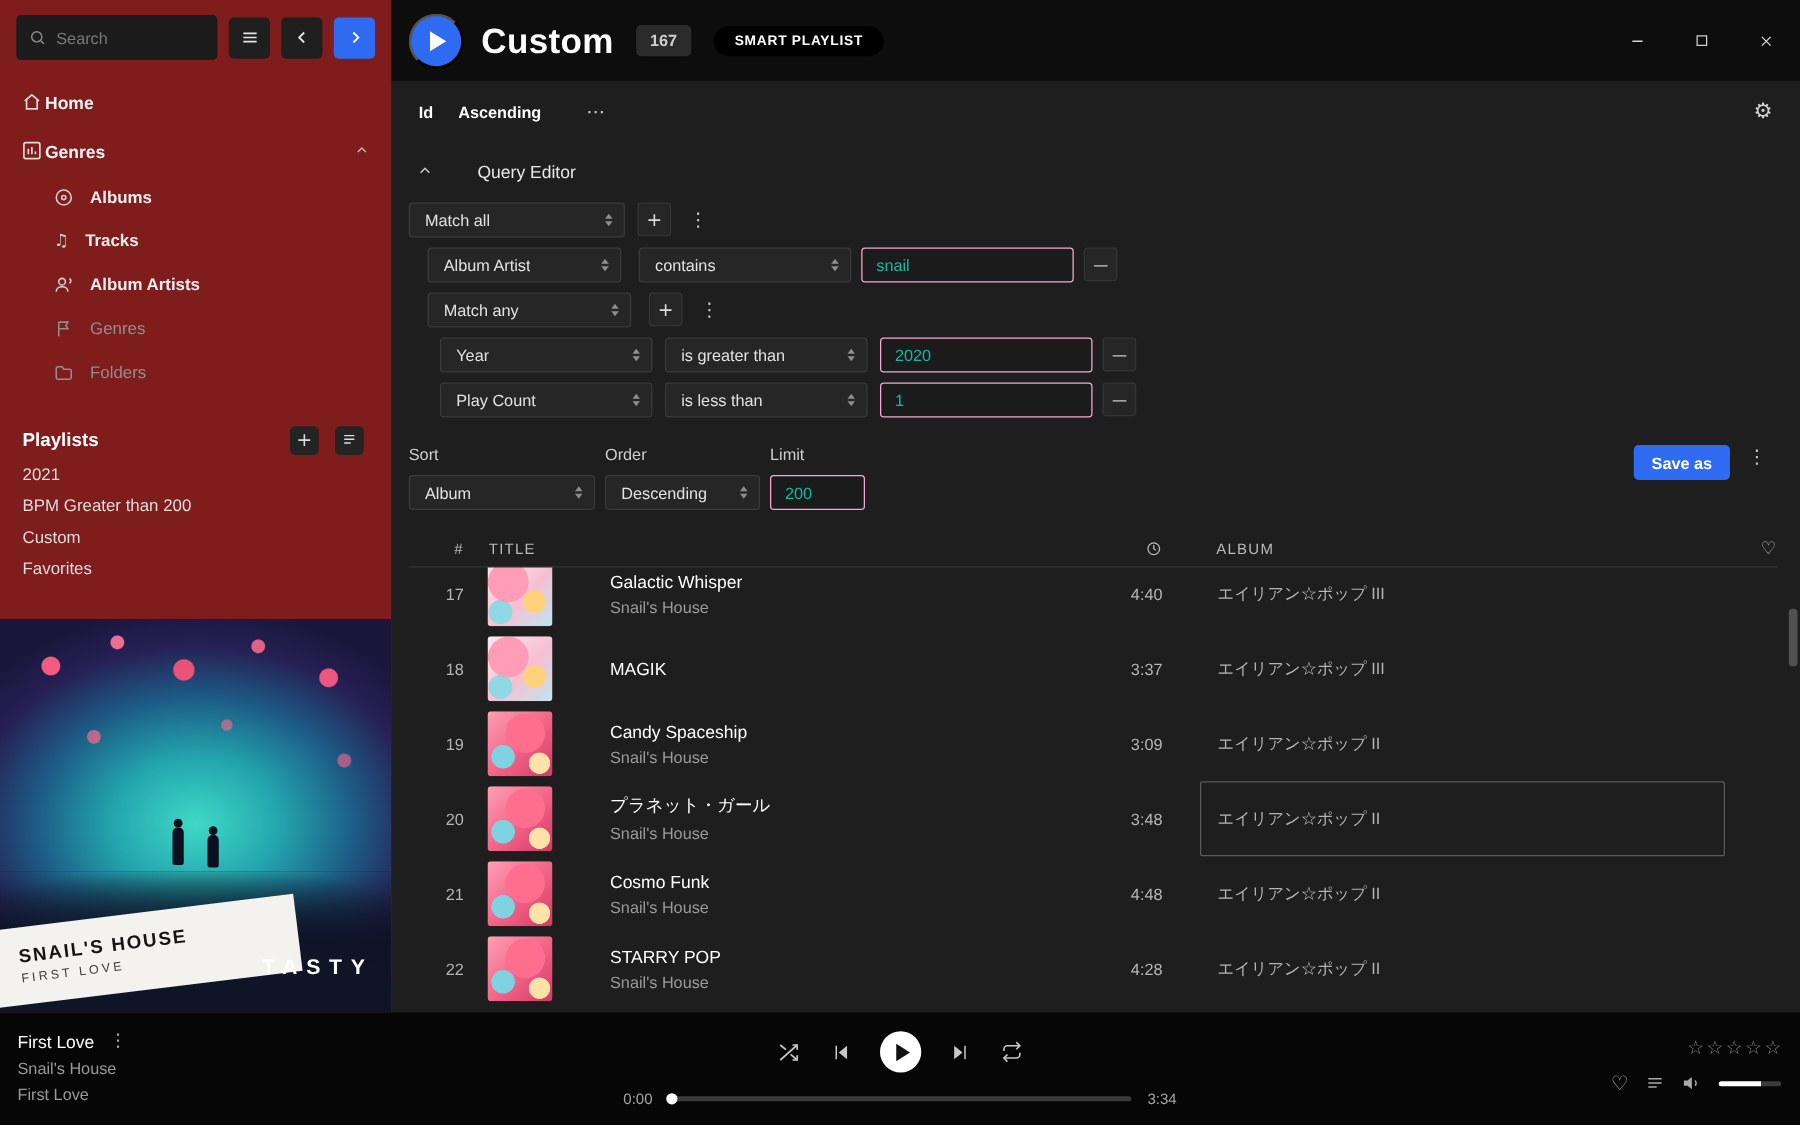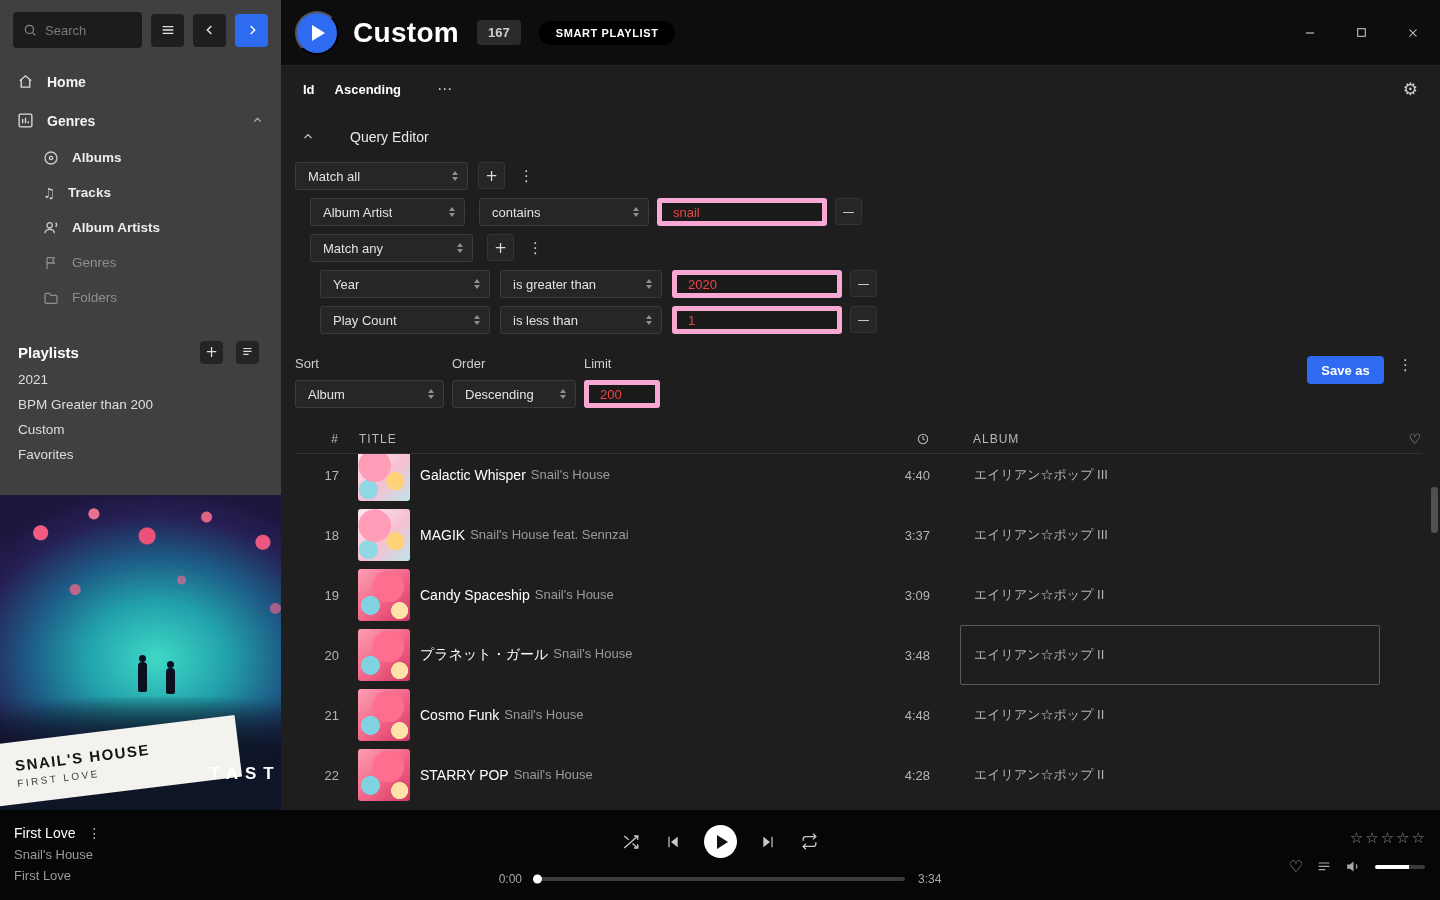--- a/index.html
+++ b/index.html
@@ -9,29 +9,29 @@
     font-family:"Liberation Sans", sans-serif;
     background:#1e1e1e; color:#e6e6e6; position:relative;
   }
   .glyph{ font-family:"DejaVu Sans","Liberation Sans",sans-serif; }
   svg{ display:block; }
 
   
   #app{ display:flex; height:810px; }
 
   
-  #sidebar{ width:281px; flex-shrink:0; background:#404040; position:relative; overflow:hidden; }
+  #sidebar{ width:313px; flex-shrink:0; background:#7f1d1d; position:relative; overflow:hidden; }
   .sidebar-top{ display:flex; align-items:center; gap:9px; padding:12px 13px 14px 13px; }
   .search-box{ width:164px; height:36px; background:#1c1c1c; border-radius:4px; display:flex; align-items:center; gap:8px; padding:0 10px; }
   .search-box input{ background:transparent; border:0; outline:none; color:#ddd; font-size:13px; width:100%; font-family:inherit; }
   .search-box input::placeholder{ color:#7a7a7a; }
   .icon-btn{ width:33px; height:33px; background:#1f1f1f; border:0; border-radius:4px; color:#e3e3e3; display:flex; align-items:center; justify-content:center; cursor:pointer; flex-shrink:0; }
   .icon-btn.accent{ background:var(--accent); color:#fff; }
 
-  .nav-item{ display:flex; align-items:center; gap:13px; padding:0 17px; height:39px; color:#f2f2f2; font-weight:bold; font-size:14px; cursor:pointer; }
+  .nav-item{ display:flex; align-items:center; gap:2px; padding:0 17px; height:39px; color:#f2f2f2; font-weight:bold; font-size:14px; cursor:pointer; }
   .nav-item .chev{ margin-left:auto; color:#bbb; }
   .sub-item{ display:flex; align-items:center; gap:13px; padding-left:43px; height:35px; color:#ececec; font-weight:bold; font-size:13.5px; cursor:pointer; }
   .sub-item.dim{ color:#8f8f8f; font-weight:normal; }
   .sub-item .si{ color:#cfcfcf; }
   .sub-item.dim .si{ color:#8f8f8f; }
 
   .playlists{ margin-top:22px; }
   .pl-header{ display:flex; align-items:center; padding:0 22px 0 18px; height:30px; }
   .pl-title{ font-size:15px; font-weight:bold; color:#fff; }
   .pl-btn{ width:23px; height:23px; background:#242424; border:0; border-radius:4px; color:#ddd; display:flex; align-items:center; justify-content:center; cursor:pointer; font-size:15px; }
@@ -88,21 +88,21 @@
   .collapse-btn{ width:25px; height:25px; background:transparent; border:0; color:#cfcfcf; display:flex; align-items:center; justify-content:center; cursor:pointer; }
   .qe-title{ font-size:14px; color:#e9e9e9; }
 
   .qe-row{ display:flex; margin-bottom:8px; }
   .select{ height:28px; background:#262626; border:1px solid #3a3a3a; border-radius:3px; display:flex; align-items:center; padding:0 9px 0 12px; font-size:13px; color:#e2e2e2; cursor:pointer; }
   .sel-label{ white-space:nowrap; overflow:hidden; }
   .sel-arrows{ margin-left:auto; display:flex; flex-direction:column; gap:2px; padding-left:10px; }
   .sel-arrows i{ display:block; width:0; height:0; border-left:3.5px solid transparent; border-right:3.5px solid transparent; }
   .sel-arrows i.up{ border-bottom:4px solid #8e8e8e; }
   .sel-arrows i.dn{ border-top:4px solid #8e8e8e; }
-  .text-input{ height:28px; background:#1b1b1b; border:5px solid #f9a8d4; border-radius:3px; color:#ef4444; font-size:13px; padding:0 11px; font-family:inherit; outline:none; }
+  .text-input{ height:28px; background:#1b1b1b; border:1px solid #f9a8d4; border-radius:3px; color:#14b8a6; font-size:13px; padding:0 11px; font-family:inherit; outline:none; }
   .sq-btn{ width:27px; height:27px; background:#262626; border:1px solid #343434; border-radius:3px; color:#ddd; font-size:15px; display:flex; align-items:center; justify-content:center; cursor:pointer; flex-shrink:0; }
   .ghost-btn{ background:transparent; border:0; color:#c9c9c9; font-size:15px; cursor:pointer; padding:0 4px; }
   .minus-btn{ font-size:12px; }
 
   .w173{width:173px;} .w163{width:163px;} .w155{width:155px;} .w170{width:170px;}
   .w162{width:162px;} .w149{width:149px;} .w124{width:124px;} .w76{width:76px;}
   .ind1{ margin-left:15px; } .ind2{ margin-left:25px; }
   .g10{ margin-left:10px; } .g14{ margin-left:14px; } .g8{ margin-left:8px; }
 
   .sort-row{ display:flex; align-items:flex-start; padding:14px 23px 0 14px; flex-shrink:0; }
@@ -128,21 +128,21 @@
   .art-pop3{ background:
       radial-gradient(circle at 32% 32%, #ff9db8 0 32%, rgba(255,157,184,0) 33%),
       radial-gradient(circle at 72% 62%, #ffd27a 0 18%, rgba(255,210,122,0) 19%),
       radial-gradient(circle at 20% 78%, #8fd8e4 0 16%, rgba(143,216,228,0) 17%),
       linear-gradient(135deg,#fdeaf0 0%,#f6bfd2 55%,#bfe6ec 100%); }
   .art-pop2{ background:
       radial-gradient(circle at 58% 34%, #ff6e8e 0 34%, rgba(255,110,142,0) 35%),
       radial-gradient(circle at 24% 70%, #7fd3e0 0 17%, rgba(127,211,224,0) 18%),
       radial-gradient(circle at 80% 80%, #ffe2a8 0 14%, rgba(255,226,168,0) 15%),
       linear-gradient(135deg,#ff9fb4 0%,#ee5d82 60%,#d13a64 100%); }
-  .title-cell{ padding-left:10px; display:flex; flex-direction:row; gap:5px; min-width:0; }
+  .title-cell{ padding-left:10px; display:flex; flex-direction:column; gap:5px; min-width:0;margin-left:36px; }
   .t-title{ color:#fff; font-size:14px; white-space:nowrap; }
   .t-artist{ color:#9a9a9a; font-size:13px; white-space:nowrap; }
   .dur{ text-align:right; color:#b5b5b5; font-size:13px; }
   .album-cell{ grid-column:6; color:#b5b5b5; font-size:13px; height:100%; display:flex; align-items:center; padding-left:13px; border:1px solid transparent; }
   .album-cell.focused{ border-color:#5a5a5a; border-radius:2px; }
 
   .scroll-thumb{ position:absolute; right:2px; top:487px; width:7px; height:46px; background:#505050; border-radius:3px; }
 
   
   #player{ position:absolute; left:0; bottom:0; width:1440px; height:90px; background:#060606; }
@@ -499,21 +499,20 @@
           <div></div>
         </div>
 
         <div class="tl-grid tl-row">
           <div class="num">18</div>
           <div class="artwrap">
               <div class="thumb art-pop3"></div>
             </div>
           <div class="title-cell">
             <span class="t-title">MAGIK</span>
-            <span class="t-artist">Snail's House feat. Sennzai</span>
           </div>
           <div class="dur">3:37</div>
           <div></div>
           <div class="album-cell">エイリアン☆ポップ III</div>
           <div></div>
         </div>
 
         <div class="tl-grid tl-row">
           <div class="num">19</div>
           <div class="artwrap">

